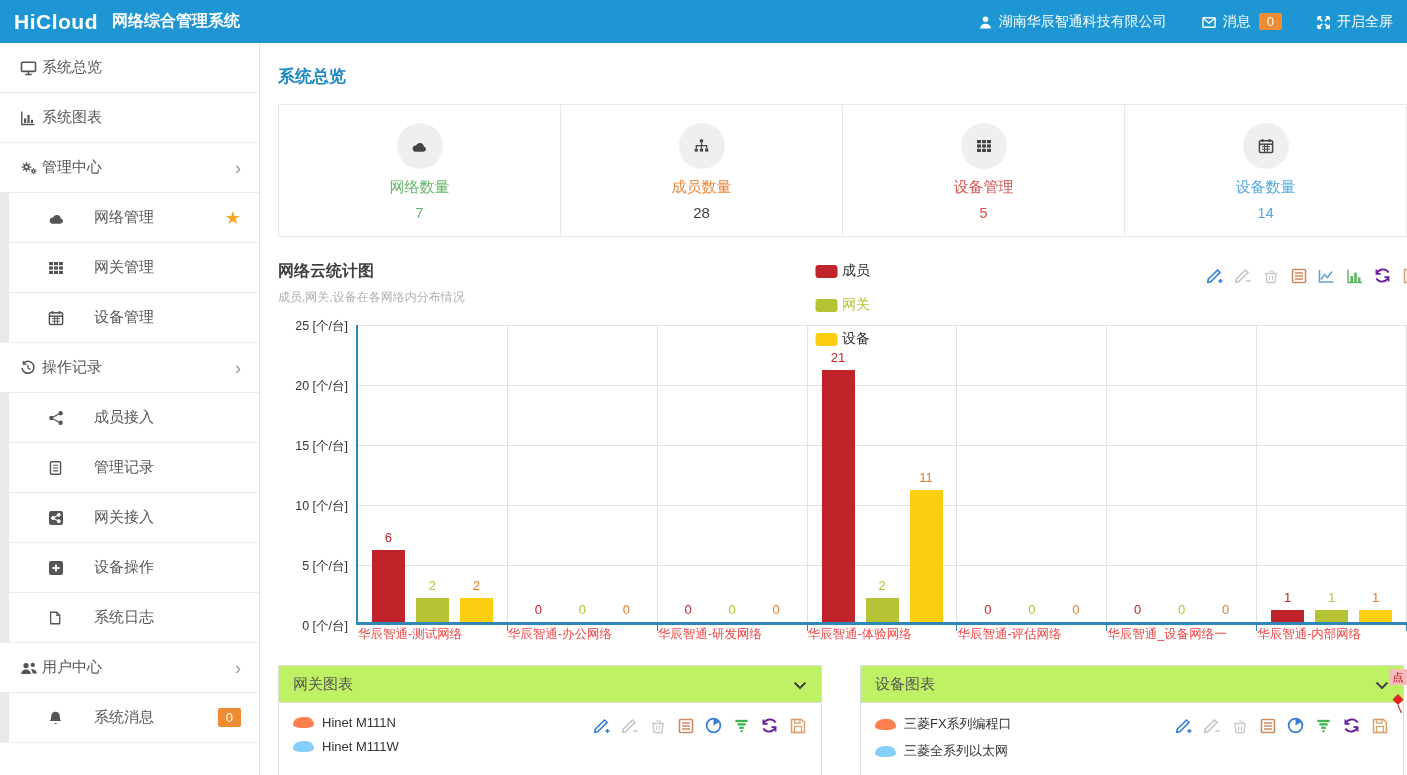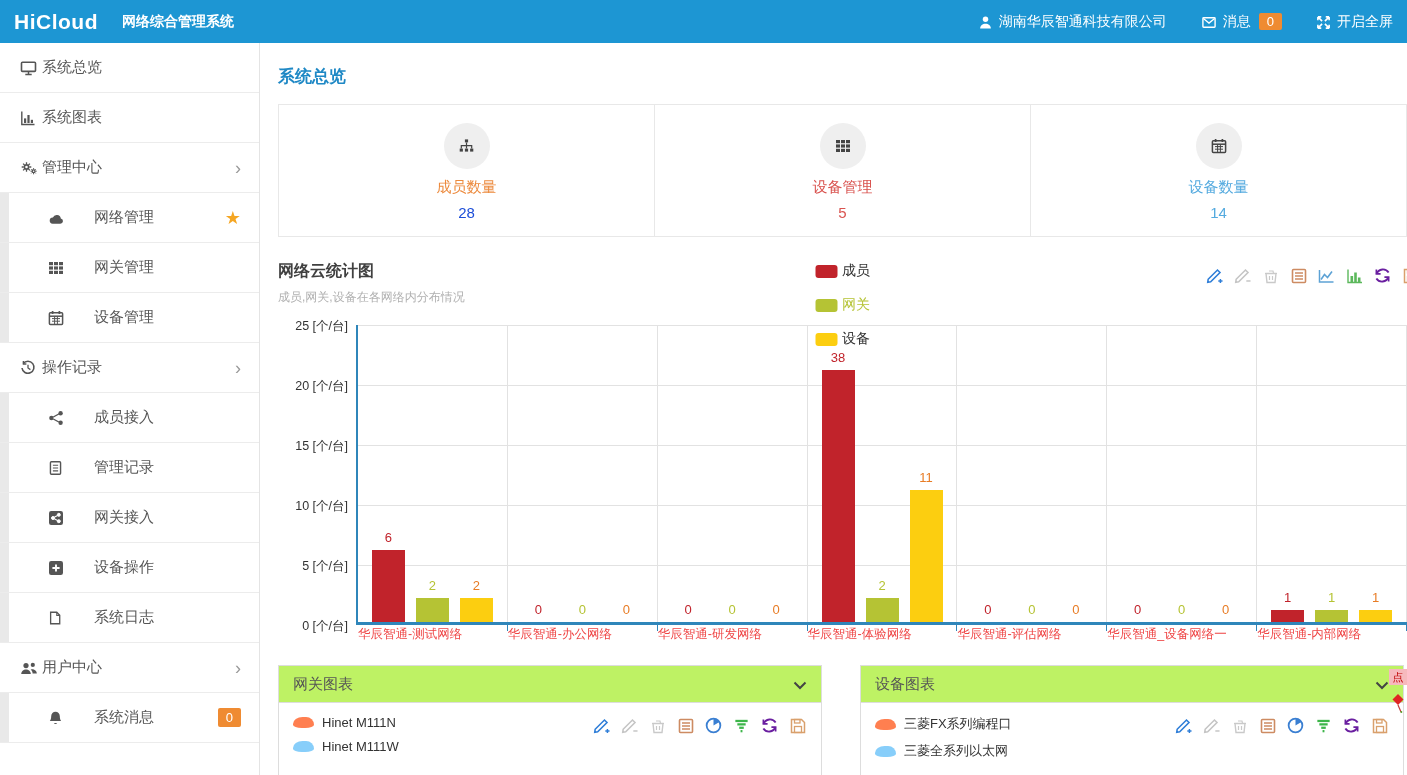--- a/index.html
+++ b/index.html
@@ -3,21 +3,21 @@
 <meta charset="utf-8">
 <style>
   * { margin:0; padding:0; box-sizing:border-box; }
   html,body { width:1407px; height:775px; overflow:hidden; background:#fff;
     font-family:"Liberation Sans","DejaVu Sans",sans-serif; }
 
   
   .topbar { position:absolute; left:0; top:0; right:0; height:43px; background:#1d96d3;
     display:flex; align-items:center; color:#fff; padding:0 14px; z-index:30; }
   .logo { font-size:21px; font-weight:bold; letter-spacing:0.5px; }
-  .logo-suffix { font-size:14px; font-weight:bold; margin-left:24px; }
+  .logo-suffix { font-size:16px; font-weight:bold; margin-left:14px; }
   .topbar-right { margin-left:auto; display:flex; align-items:center; gap:34px; font-size:14px; }
   .topbar-item { display:flex; align-items:center; gap:6px; cursor:pointer; white-space:nowrap; }
   .top-badge { background:#ef8b32; color:#fff; font-size:13px; padding:1px 8px; border-radius:2px; margin-left:2px; }
   .icn svg { vertical-align:-3px; }
 
   
   .sidebar { position:absolute; left:0; top:43px; bottom:0; width:260px; background:#fff;
     border-right:1px solid #e4e4e4; z-index:20; }
   .sb-item { position:relative; height:50px; display:flex; align-items:center;
     border-bottom:1px solid #ececec; color:#565656; font-size:15px; cursor:pointer;
@@ -253,30 +253,39 @@
       <span class="sb-badge">0</span>
     </div>
   </div>
 
 <div class="main">
   <div class="page-title">系统总览</div>
 
   <div class="stats-box">
       <div class="stat-card">
         <div class="stat-ico">
+          <span class="icn "><svg width="17" height="14" viewBox="0 0 16 14">
+              <path d="M4.2 11.8h7.6a2.7 2.7 0 0 0 .5-5.35 4.1 4.1 0 0 0-7.9-.85A3.1 3.1 0 0 0 4.2 11.8z" fill="currentColor"></path>
+            </svg></span>
+        </div>
+        <div class="stat-label" style="color: rgb(103, 182, 103);">网络数量</div>
+        <div class="stat-value" style="color: rgb(103, 182, 103);">7</div>
+      </div>
+      <div class="stat-card">
+        <div class="stat-ico">
           <span class="icn "><svg width="17" height="16" viewBox="0 0 16 16">
               <rect x="6.4" y="1.4" width="3.2" height="3" fill="currentColor"></rect>
               <rect x="1.2" y="10.6" width="3.2" height="3" fill="currentColor"></rect>
               <rect x="6.4" y="10.6" width="3.2" height="3" fill="currentColor"></rect>
               <rect x="11.6" y="10.6" width="3.2" height="3" fill="currentColor"></rect>
               <path d="M8 4.4v3.2M2.8 10.6V7.6h10.4v3M8 7.6v3" stroke="currentColor" stroke-width="1.2" fill="none"></path>
             </svg></span>
         </div>
         <div class="stat-label" style="color: rgb(236, 138, 61);">成员数量</div>
-        <div class="stat-value" style="color: #1d4ed8;">28</div>
+        <div class="stat-value" style="color: #404040;">28</div>
       </div>
       <div class="stat-card">
         <div class="stat-ico">
           <span class="icn "><svg width="16" height="16" viewBox="0 0 16 16">
               <g fill="currentColor">
                 <rect x="1" y="2" width="4" height="3.2"></rect>
                 <rect x="6" y="2" width="4" height="3.2"></rect>
                 <rect x="11" y="2" width="4" height="3.2"></rect>
                 <rect x="1" y="6.4" width="4" height="3.2"></rect>
                 <rect x="6" y="6.4" width="4" height="3.2"></rect>
@@ -432,21 +441,21 @@
             <div class="bar-unit">
               <div class="bar-value" style="color: rgb(232, 124, 37);">0</div>
               <div class="bar-rect" style="height: 0px; background: rgb(252, 206, 16);"></div>
             </div>
           </div>
           <div class="xlabel">华辰智通-研发网络</div>
         </div>
         <div class="chart-col">
           <div class="bars">
             <div class="bar-unit">
-              <div class="bar-value" style="color: rgb(193, 35, 43);">38</div>
+              <div class="bar-value" style="color: rgb(193, 35, 43);">21</div>
               <div class="bar-rect" style="height: 252px; background: rgb(193, 35, 43);"></div>
             </div>
             <div class="bar-unit">
               <div class="bar-value" style="color: rgb(181, 195, 52);">2</div>
               <div class="bar-rect" style="height: 24px; background: rgb(181, 195, 52);"></div>
             </div>
             <div class="bar-unit">
               <div class="bar-value" style="color: rgb(232, 124, 37);">11</div>
               <div class="bar-rect" style="height: 132px; background: rgb(252, 206, 16);"></div>
             </div>

